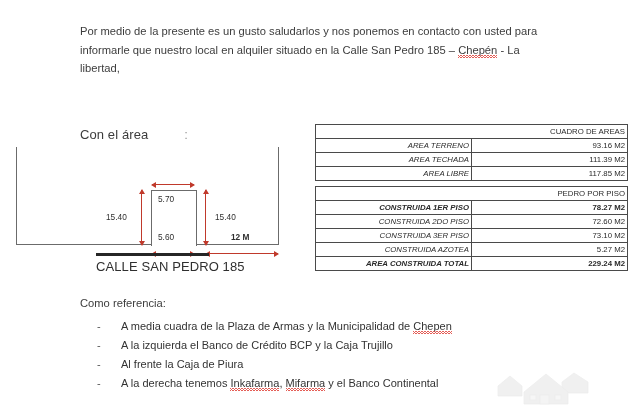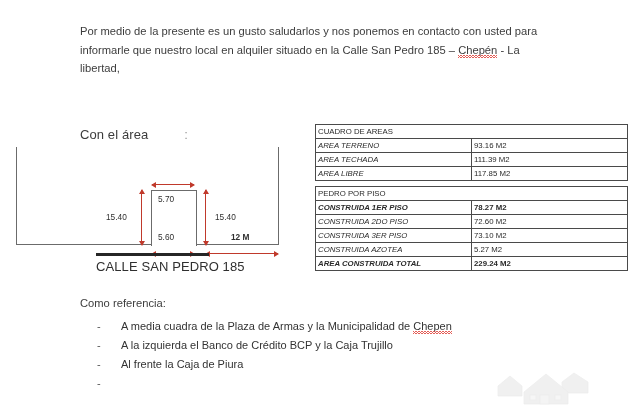--- a/index.html
+++ b/index.html
@@ -78,21 +78,21 @@
     position:absolute;left:96px;top:147px;width:114px;text-align:center;
     font-size:13px;color:#2f2f2f;letter-spacing:.1px;white-space:nowrap;
   }
 
   
   .tbl{position:absolute;border-collapse:collapse;width:313px;table-layout:fixed;}
   .tbl1{left:315px;top:124px;}
   .tbl2{left:315px;top:186px;}
   .tbl td{
     border:1px solid #4a4a4a;font-size:7.8px;color:#2a2a2a;
-    text-align:left;padding:1px 2px;height:11px;line-height:11px;
+    text-align:right;padding:1px 2px;height:11px;line-height:11px;
     background:#ffffff;
   }
   .tbl td.hdr{font-size:7.8px;}
   .tbl td.b{font-weight:bold;}
   .col-l{width:200px;font-style:italic;}
   .col-r{width:111px;}
 
   
   .ref-title{position:absolute;left:80px;top:297px;font-size:11.2px;color:#3c3c3c;}
   .ref-list{position:absolute;left:97px;top:320px;width:460px;}
@@ -227,17 +227,18 @@
       <span class="ref-text">A la izquierda el Banco de Crédito BCP y la Caja Trujillo</span>
     </div>
 
     <div class="ref-item">
       <span class="ref-dash">-</span>
       <span class="ref-text">Al frente la Caja de Piura</span>
     </div>
 
     <div class="ref-item">
       <span class="ref-dash">-</span>
+      <span class="ref-text"><span>A la derecha tenemos </span><span class="sp">Inkafarma</span><span>, </span><span class="sp">Mifarma</span><span> y el Banco Continental</span></span>
     </div>
 
   </div>
 
 </div>
 
 </body></html>

